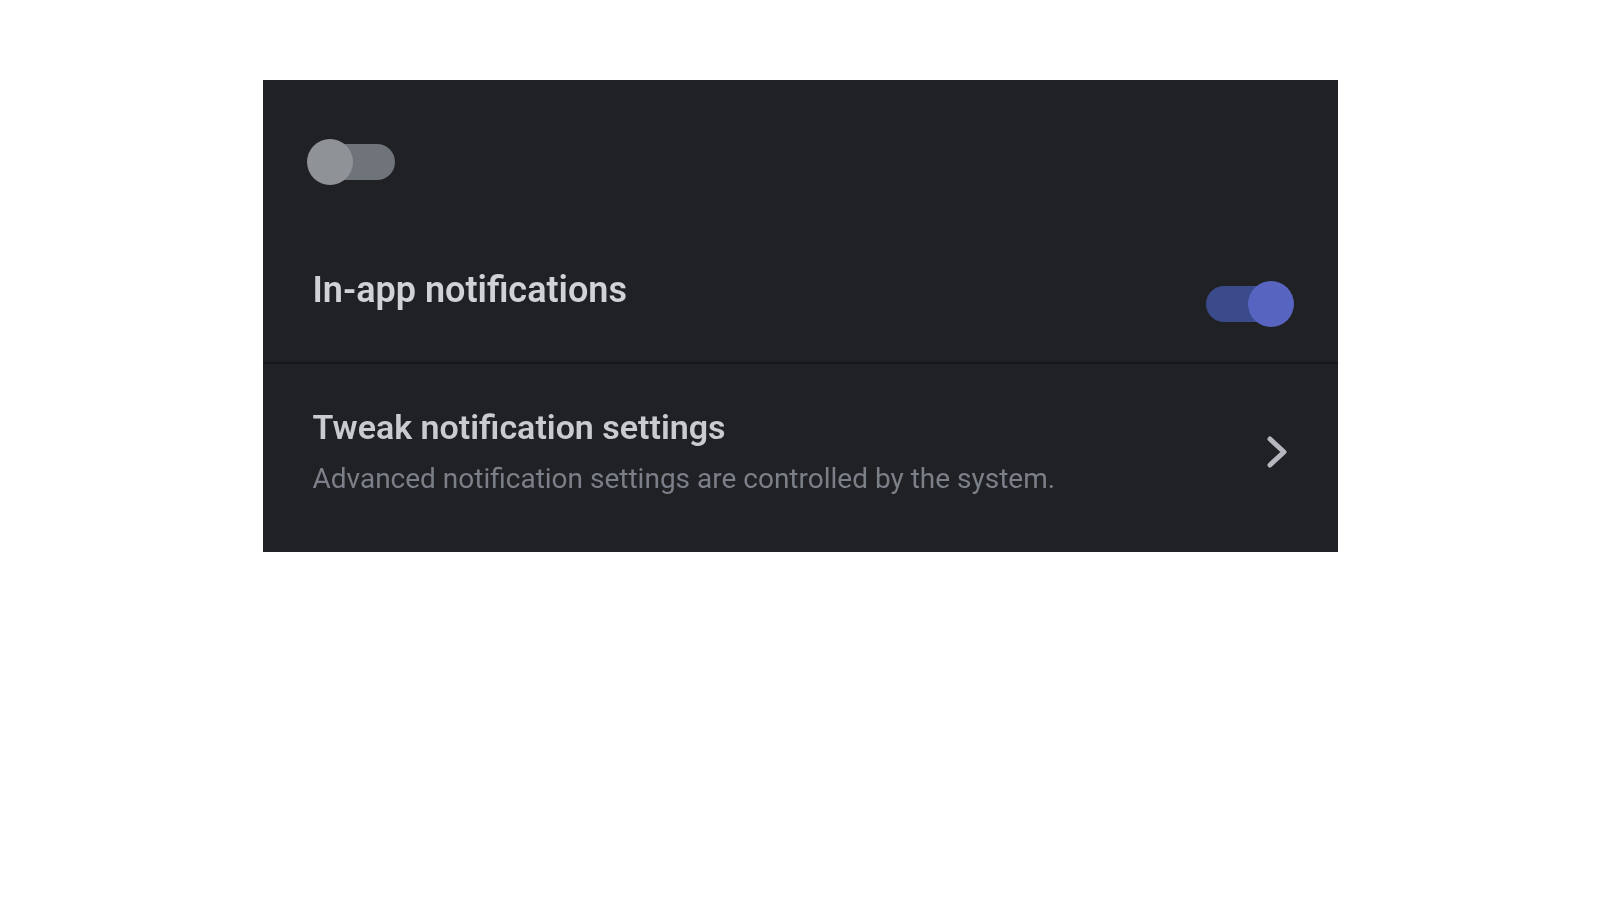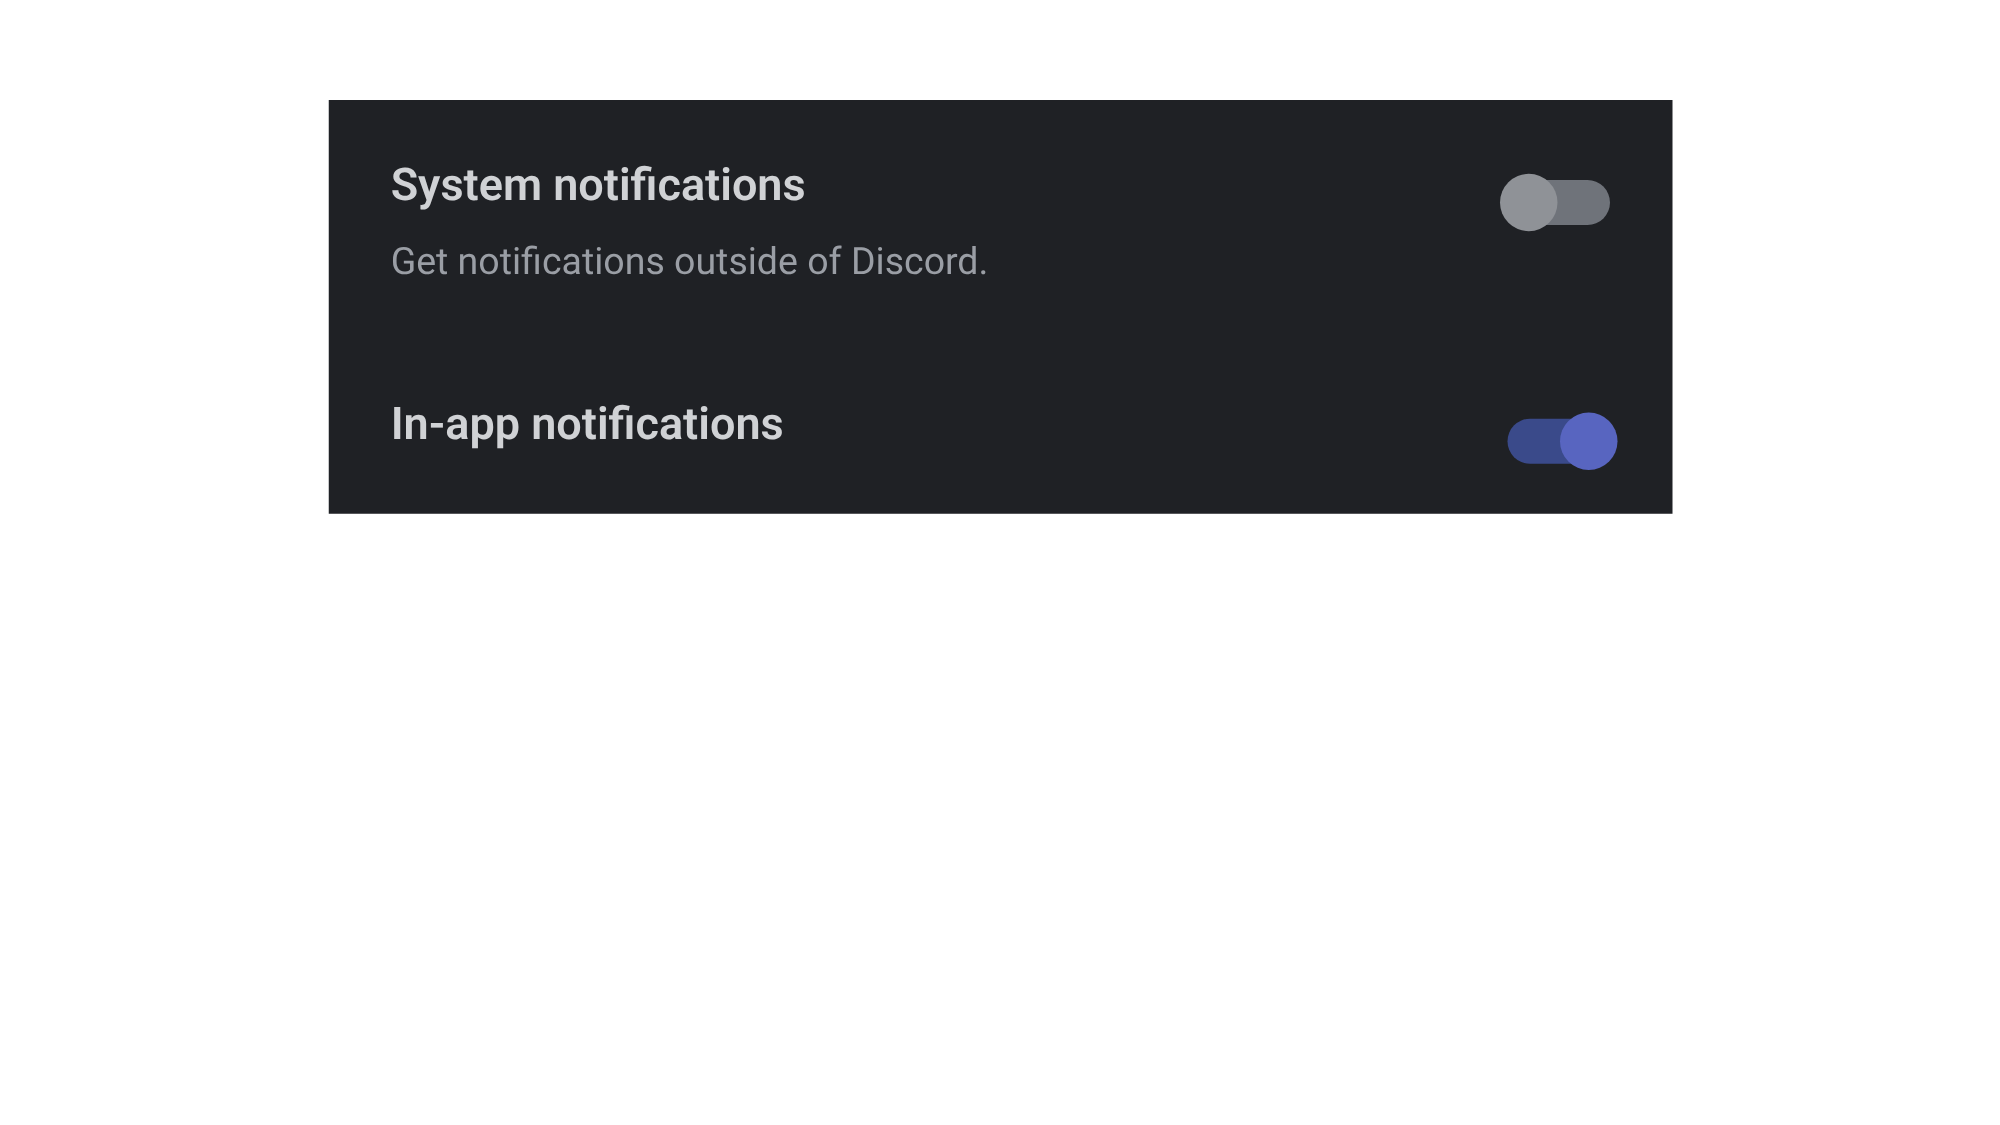--- a/index.html
+++ b/index.html
@@ -98,34 +98,41 @@
     .chevron svg { display: block; }
   </style>
 </head>
 <body>
 
 <div class="panel">
 
   <div class="section-top">
 
     <div class="row">
-      <div class="text-col">
-        <div class="title">System notifications</div>
-        <div class="subtitle">Get notifications outside of Discord.</div>
-      </div>
       <div class="toggle toggle-off" role="switch" aria-checked="false">
         <div class="knob"></div>
       </div>
     </div>
 
     <div class="row">
       <div class="text-col">
         <div class="title">In-app notifications</div>
       </div>
       <div class="toggle toggle-on" role="switch" aria-checked="true">
         <div class="knob"></div>
       </div>
     </div>
 
   </div>
 
+  <div class="section-bottom row">
+    <div class="text-col">
+      <div class="b-title">Tweak notification settings</div>
+      <div class="b-sub">Advanced notification settings are controlled by the system.</div>
+    </div>
+    <div class="chevron">
+      <svg width="22" height="34" viewBox="0 0 22 34" fill="none">
+        <path d="M4 4 L18 17 L4 30" stroke="currentColor" stroke-width="5" stroke-linecap="round" stroke-linejoin="round"></path>
+      </svg>
+    </div>
+  </div>
 
 </div>
 
 </body></html>

